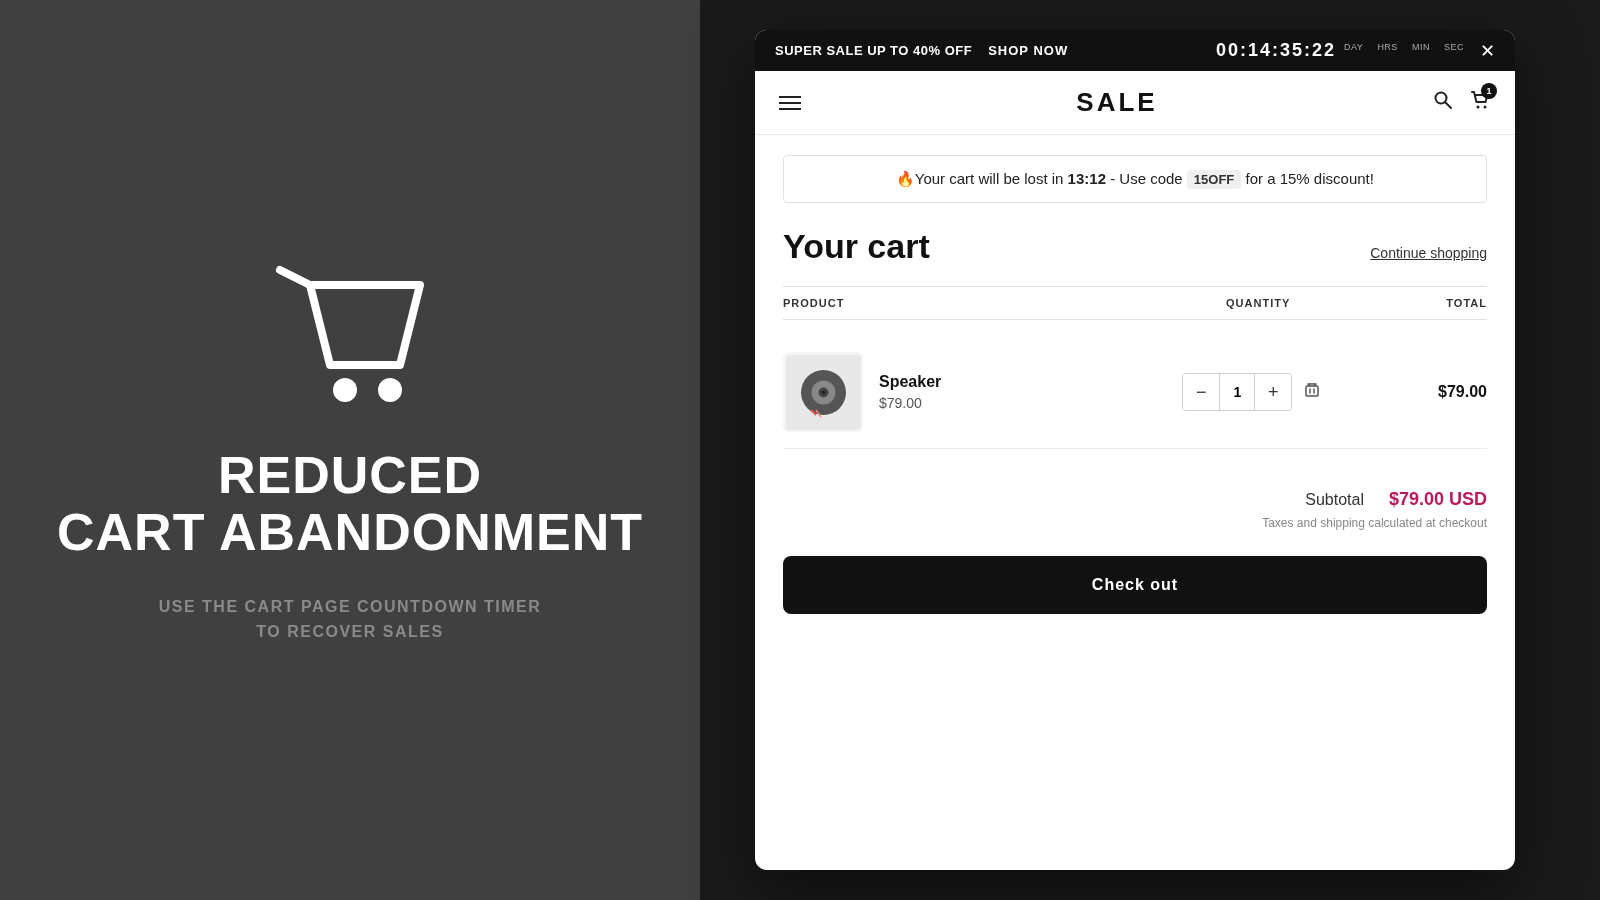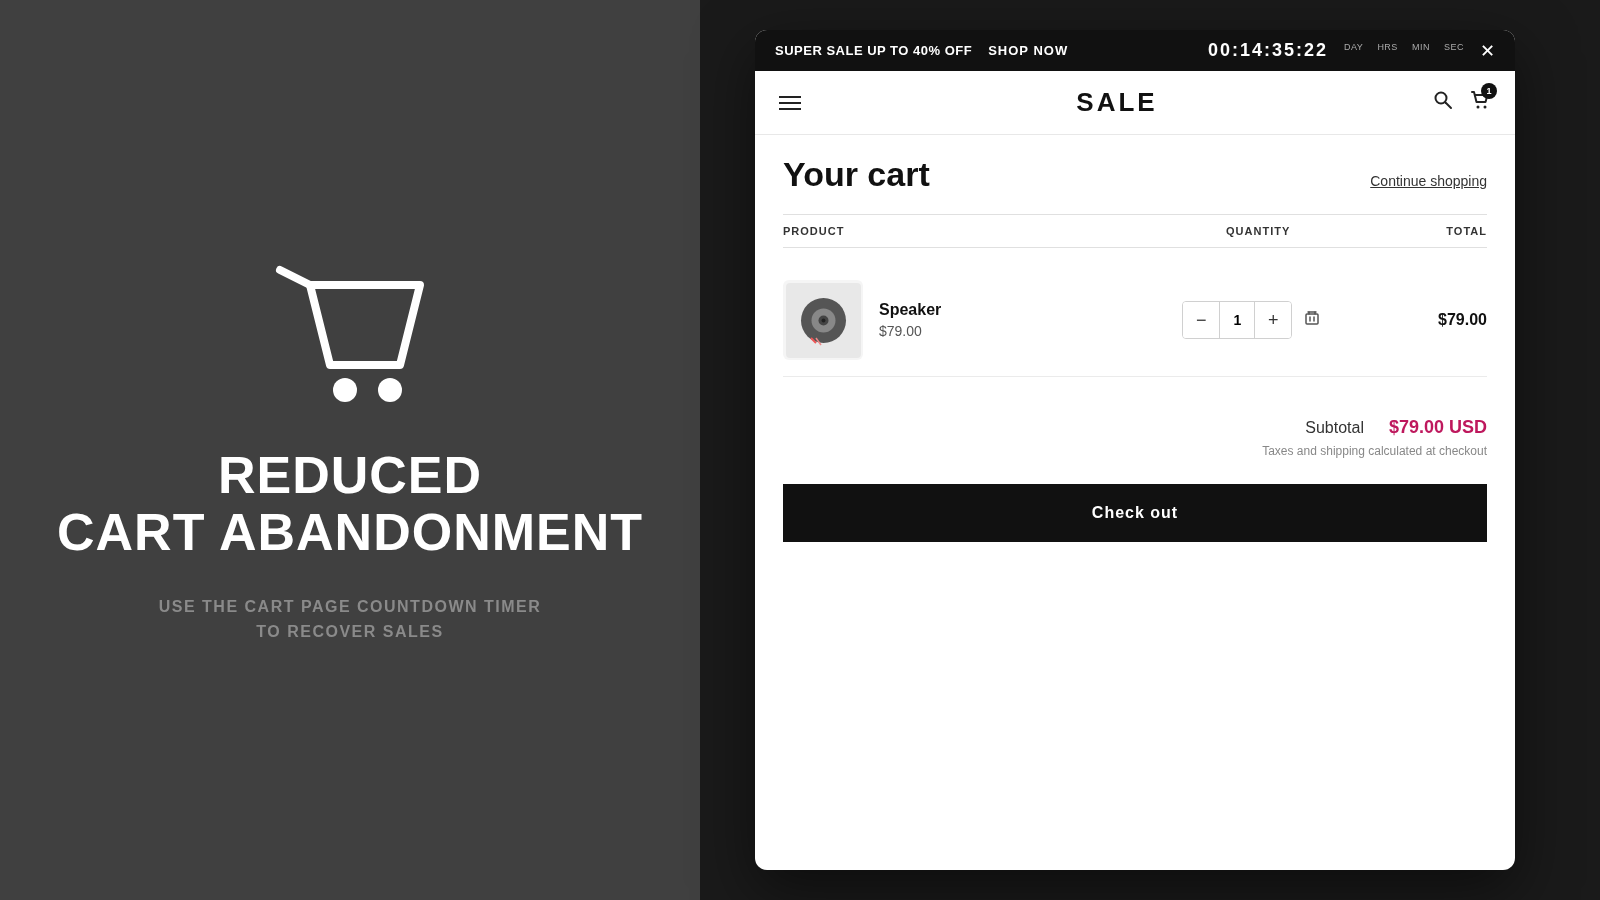--- a/index.html
+++ b/index.html
@@ -93,21 +93,21 @@
     }
 
     .announcement-shop {
       font-weight: 700;
       letter-spacing: 1px;
     }
 
     .countdown-right {
       display: flex;
       align-items: flex-start;
-      gap: 16px;
+      gap: 8px;
     }
 
     .countdown-time {
       font-size: 18px;
       font-weight: 700;
       letter-spacing: 2px;
     }
 
     .countdown-labels {
       display: flex;
@@ -425,21 +425,21 @@
     }
 
     
     .checkout-btn {
       display: block;
       width: 100%;
       margin-top: 20px;
       background: #111111;
       color: #ffffff;
       border: none;
-      border-radius: 0;
+      border-radius: 8px;
       padding: 20px;
       font-size: 16px;
       font-weight: 700;
       letter-spacing: 1px;
       cursor: pointer;
       text-align: center;
     }
   </style>
 </head>
 <body>
@@ -506,20 +506,23 @@
             <circle cx="9" cy="18" r="1.5" fill="#222"></circle>
             <circle cx="16" cy="18" r="1.5" fill="#222"></circle>
           </svg>
           <span class="cart-badge">1</span>
         </button>
       </div>
     </div>
 
     <div class="cart-content">
 
+      <div class="countdown-banner">
+        <span>🔥Your cart will be lost in </span><span class="timer-bold">13:12</span><span> - Use code </span><span class="code-badge">15OFF</span><span> for a 15% discount!</span>
+      </div>
 
       <div class="cart-title-row">
         <h1 class="cart-title">Your cart</h1>
         <button class="continue-shopping-link">Continue shopping</button>
       </div>
 
       <div class="cart-table-header">
         <div class="col-product">PRODUCT</div>
         <div class="col-quantity">QUANTITY</div>
         <div class="col-total">TOTAL</div>

